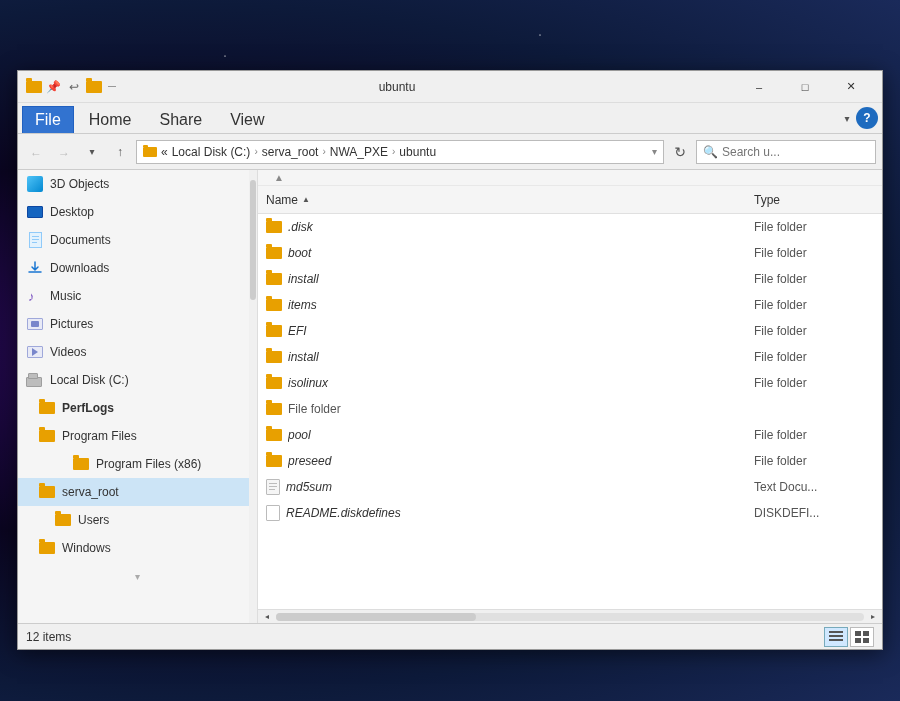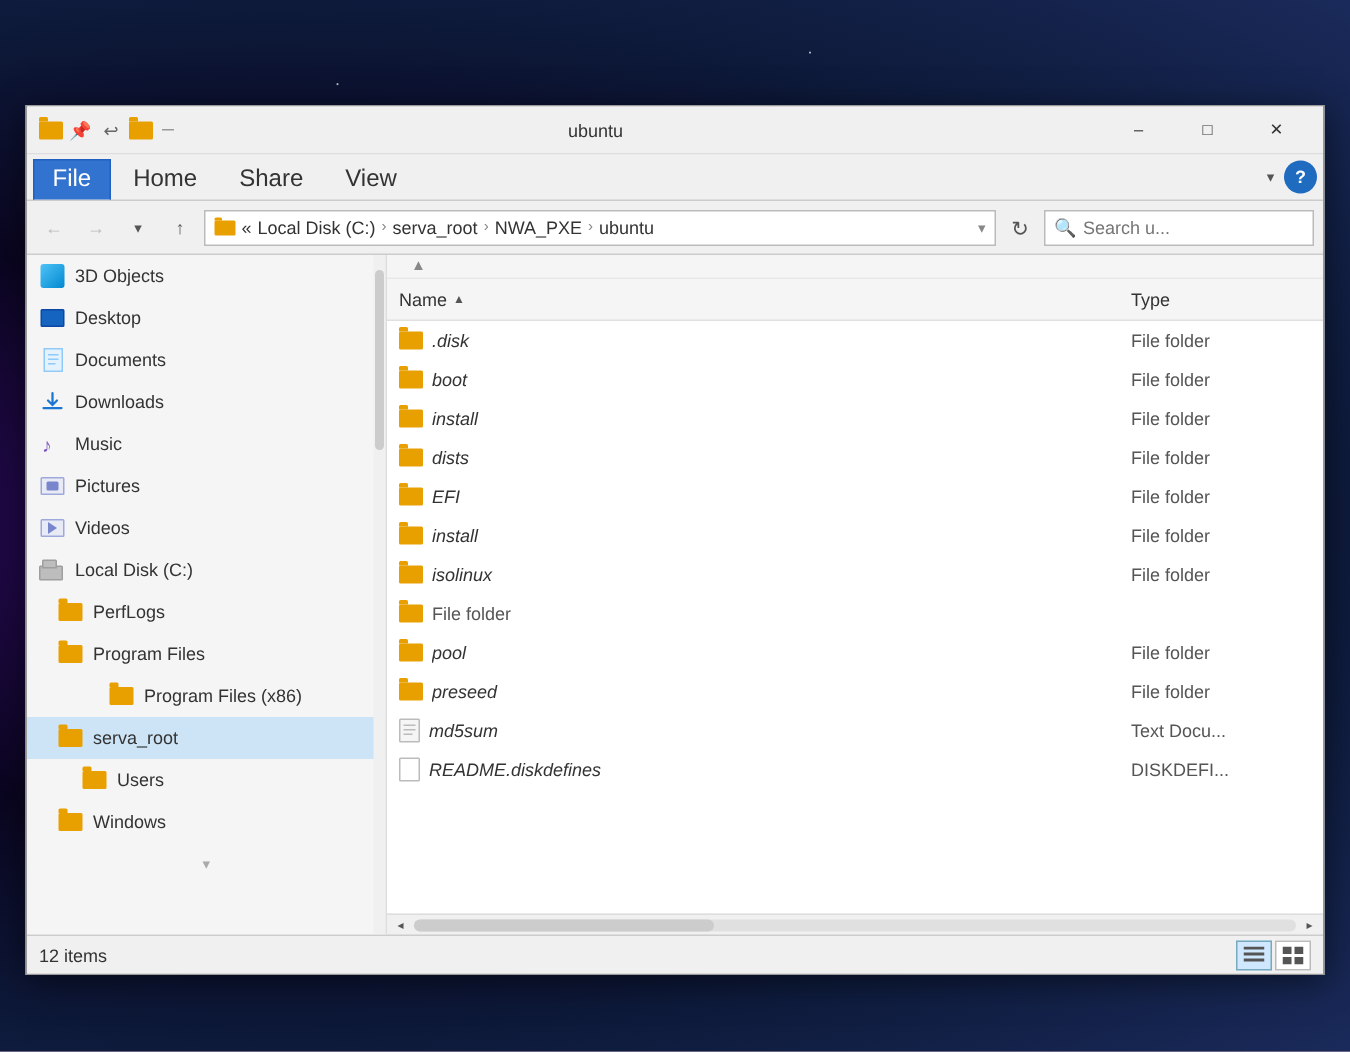--- a/index.html
+++ b/index.html
@@ -636,21 +636,21 @@
       <div class="sidebar-item">
         <div class="item-icon">
           <div style="width:18px;height:14px;position:relative;">
             <div style="width:16px;height:10px;background:#bdbdbd;border:1px solid #9e9e9e;border-radius:1px;position:absolute;bottom:0;"></div>
             <div style="width:10px;height:6px;background:#bdbdbd;border:1px solid #9e9e9e;border-radius:1px 1px 0 0;position:absolute;top:0;left:2px;"></div>
           </div>
         </div>
         <span class="item-label">Local Disk (C:)</span>
       </div>
 
-      <div class="sidebar-item" style="padding-left:20px;">
+      <div class="sidebar-item" style="padding-left:20px;font-weight:bold;">
         <div class="item-icon">
           <div class="folder-sm"></div>
         </div>
         <span class="item-label">PerfLogs</span>
       </div>
 
       <div class="sidebar-item" style="padding-left:20px;">
         <div class="item-icon">
           <div class="folder-sm"></div>
         </div>
@@ -719,21 +719,21 @@
         </div>
 
         <div class="file-row">
           <div class="folder-sm file-icon"></div>
           <span class="file-name">install</span>
           <span class="file-type">File folder</span>
         </div>
 
         <div class="file-row">
           <div class="folder-sm file-icon"></div>
-          <span class="file-name">dists</span>
+          <span class="file-name">items</span>
           <span class="file-type">File folder</span>
         </div>
 
         <div class="file-row">
           <div class="folder-sm file-icon"></div>
           <span class="file-name">EFI</span>
           <span class="file-type">File folder</span>
         </div>
 
         <div class="file-row">

